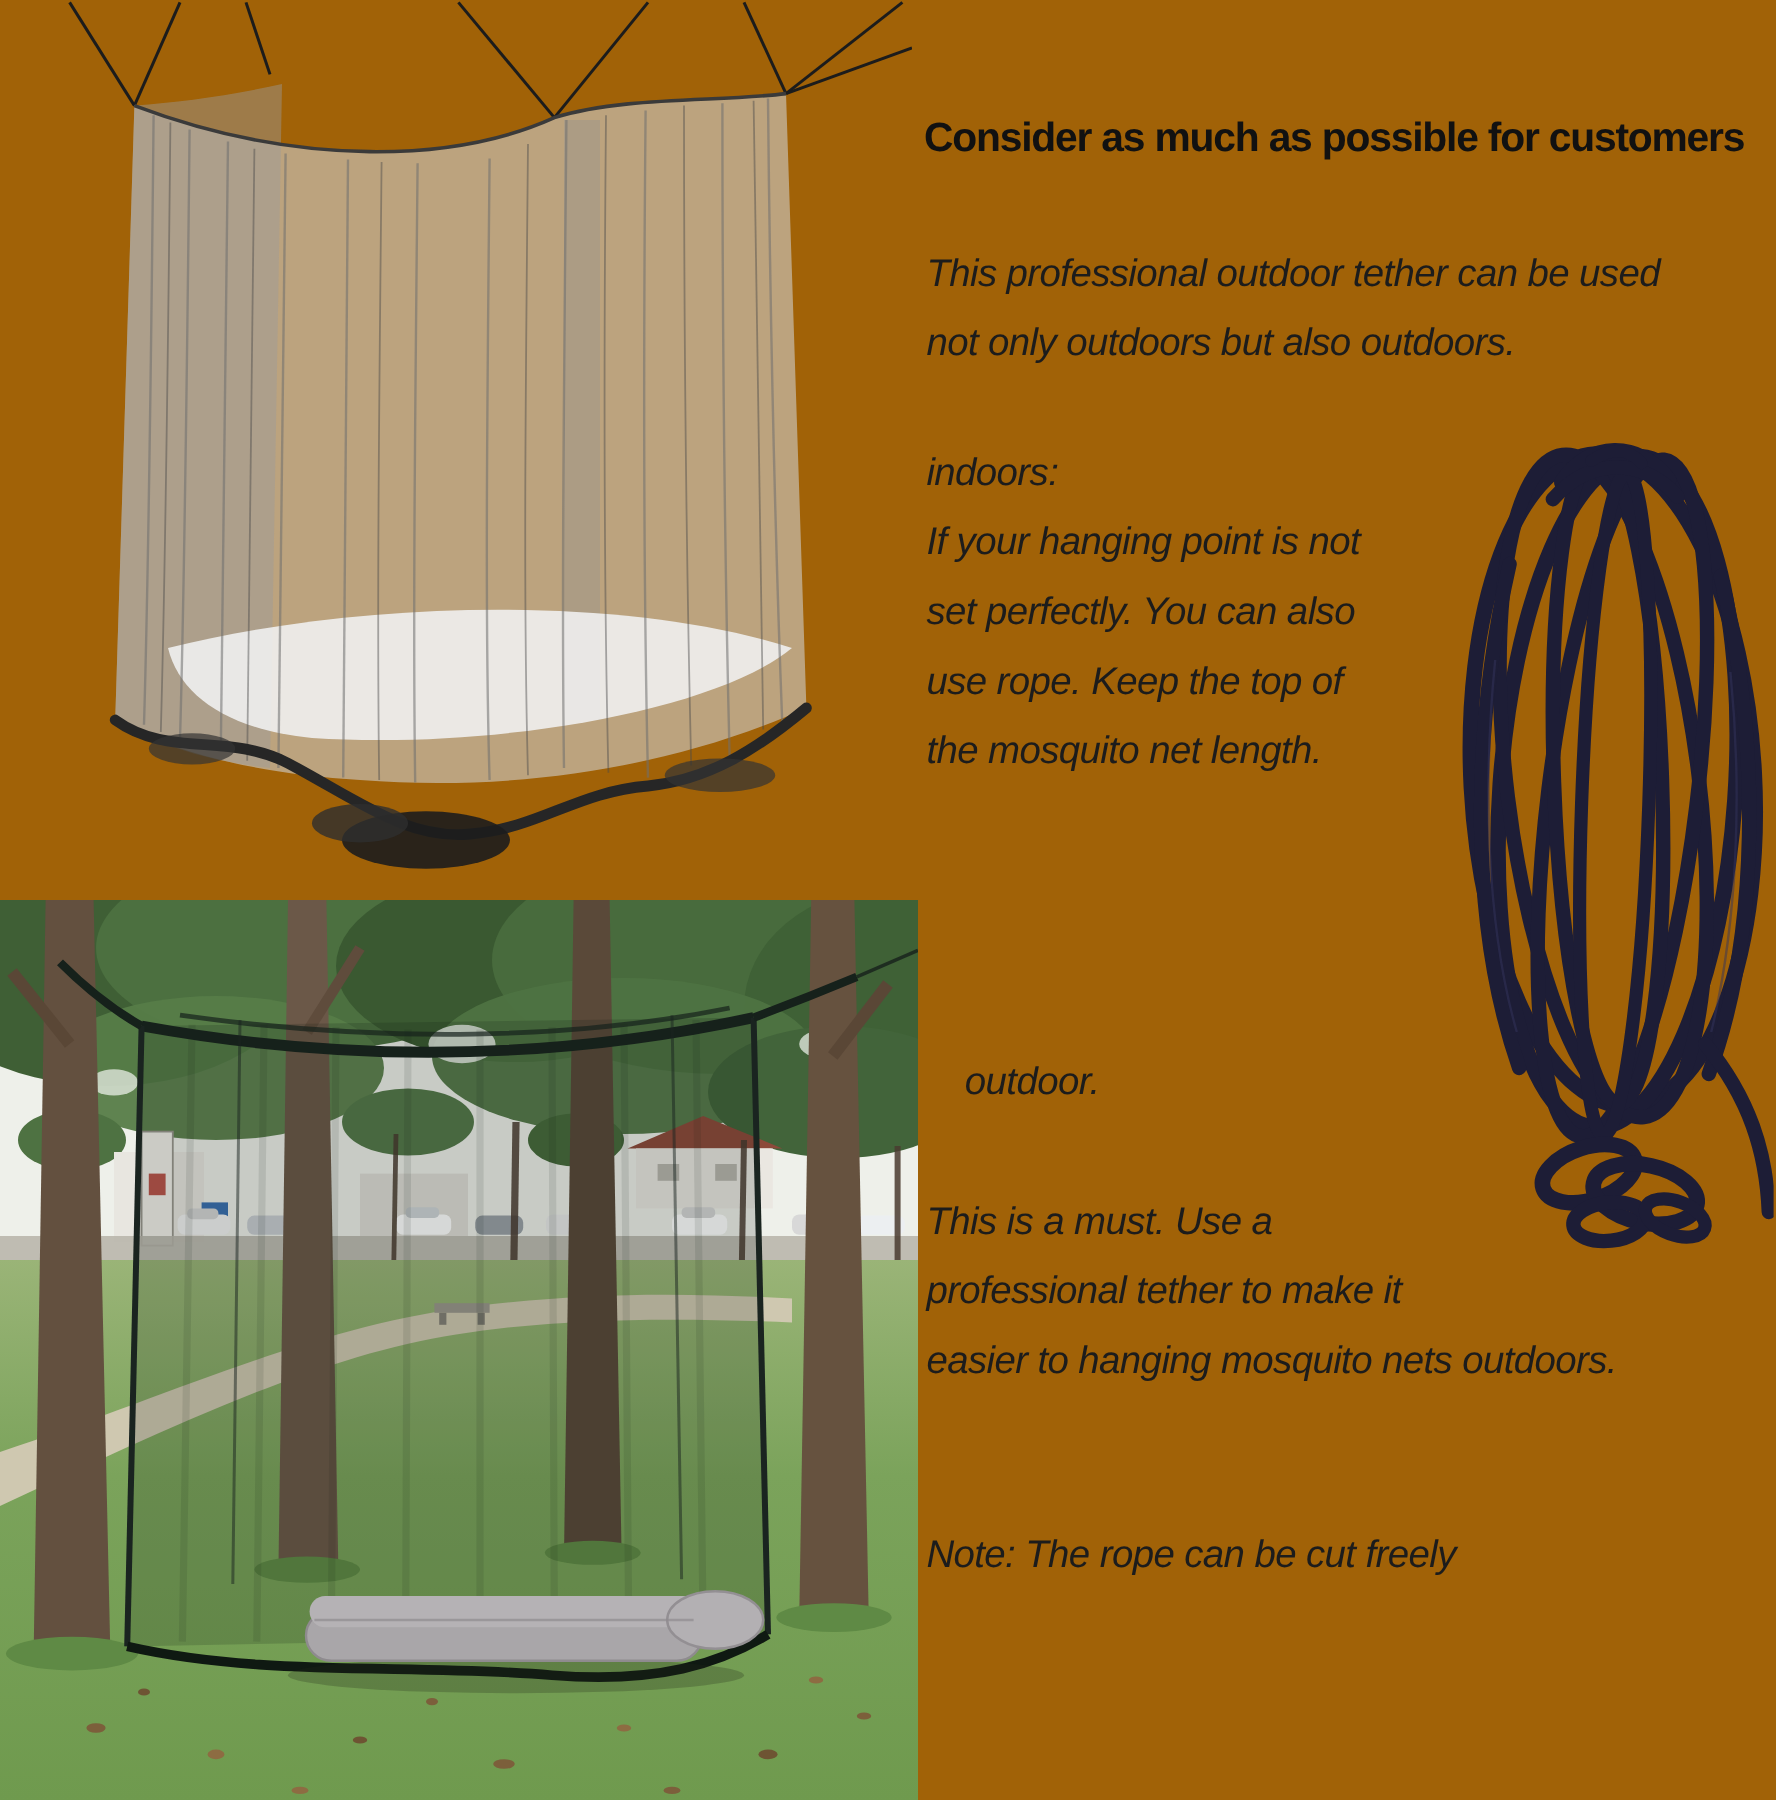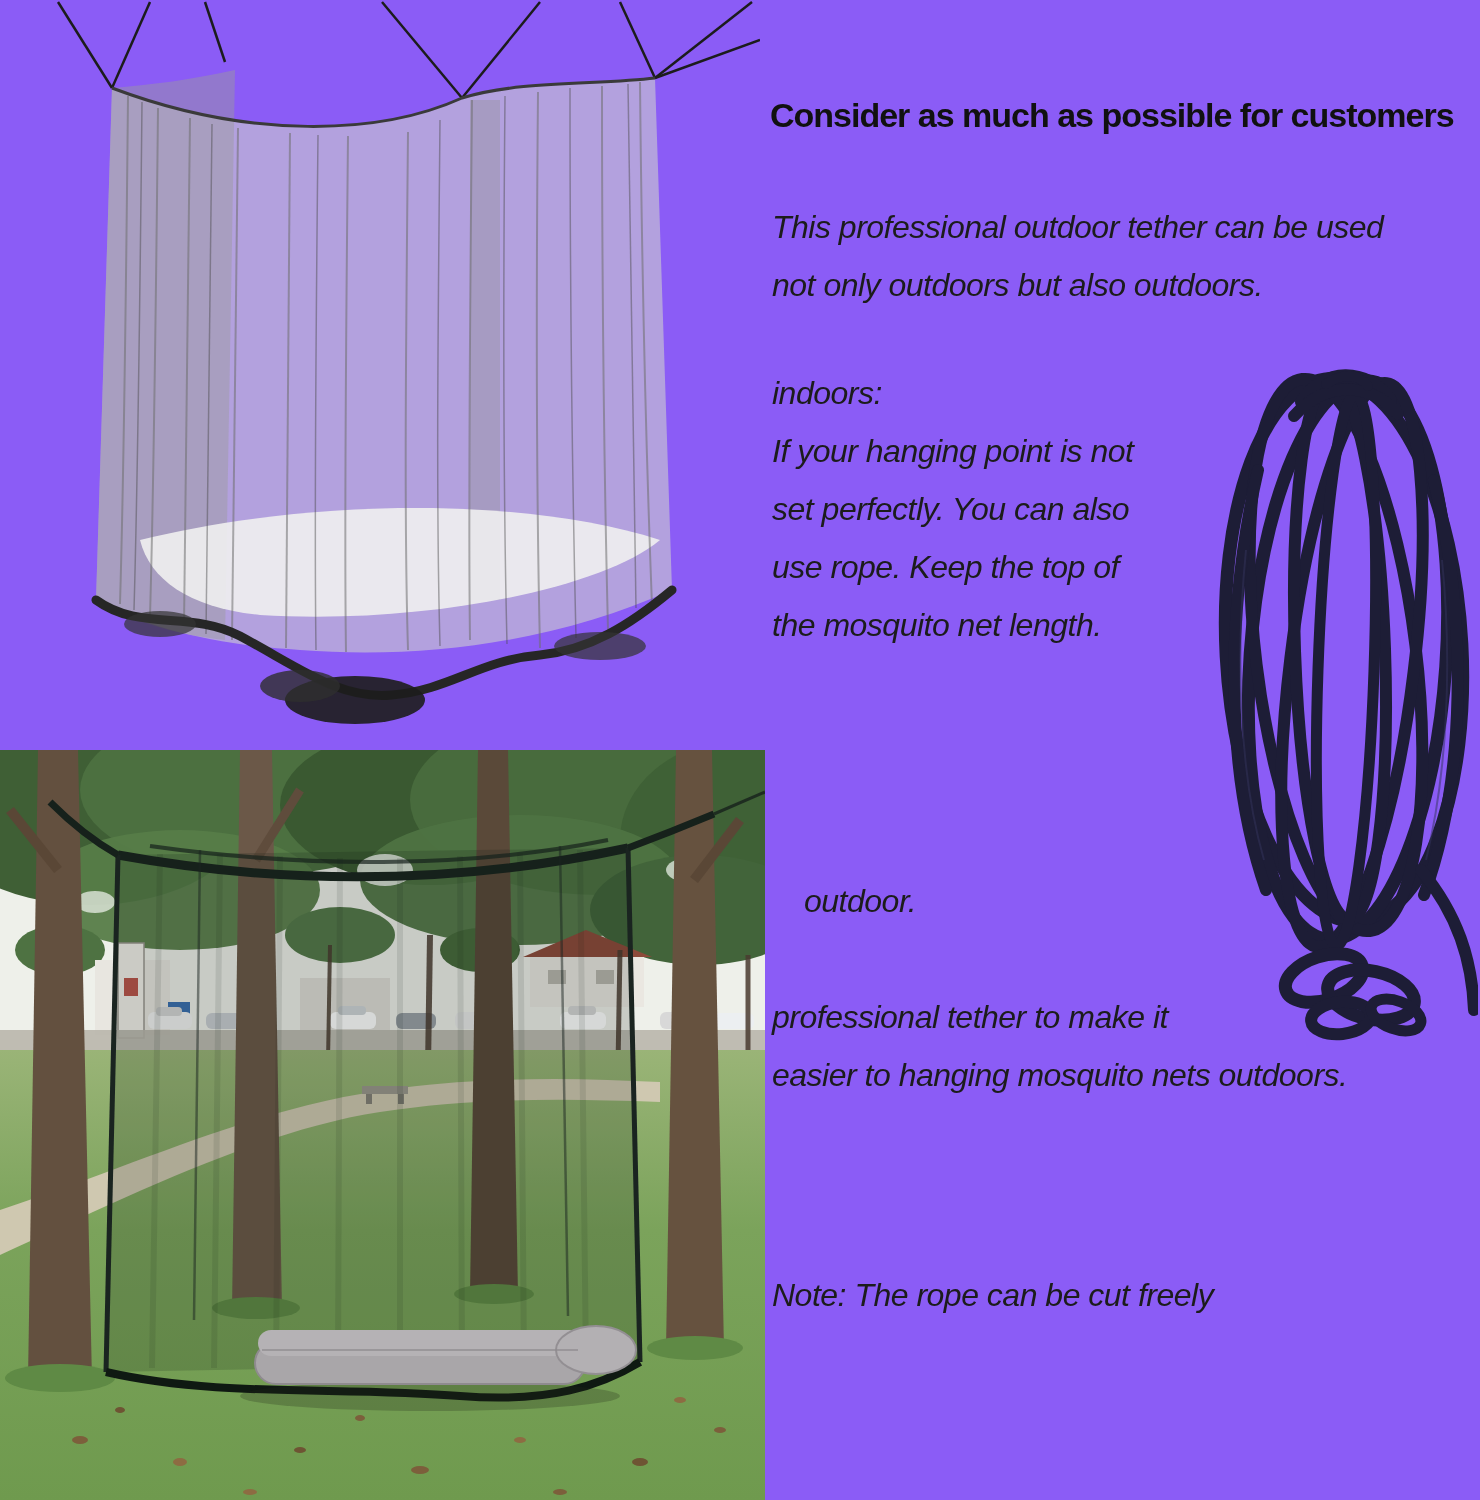--- a/index.html
+++ b/index.html
@@ -1,17 +1,17 @@
 <!DOCTYPE html>
 <html><head>
 <meta charset="utf-8">
 <style>
   html,body{margin:0;padding:0;background:#ffffff;}
   .canvas{
-    position:relative;width:1480px;height:1500px;background:#8b5cf6;overflow:hidden;
+    position:relative;width:1480px;height:1500px;background:#a16207;overflow:hidden;
     font-family:"Liberation Sans", sans-serif;color:#1b1b1b;
   }
   figure{margin:0;padding:0;position:absolute;}
   .photo-indoor{left:0;top:0;width:760px;height:738px;}
   .photo-outdoor{left:0;top:750px;width:765px;height:750px;}
   .photo-rope{left:1206px;top:350px;width:272px;height:700px;}
   .heading{
     position:absolute;left:770px;top:96px;margin:0;
     font-size:34px;font-weight:bold;letter-spacing:-1px;white-space:nowrap;color:#111;
   }
@@ -256,20 +256,21 @@
     <div class="line">set perfectly. You can also</div>
     <div class="line">use rope. Keep the top of</div>
     <div class="line">the mosquito net length.</div>
   </div>
 
   <div class="block outdoor-label">
     <div class="line">outdoor.</div>
   </div>
 
   <div class="block outdoor-para">
+    <div class="line">This is a must. Use a</div>
     <div class="line">professional tether to make it</div>
     <div class="line">easier to hanging mosquito nets outdoors.</div>
   </div>
 
   <div class="block note">
     <div class="line">Note: The rope can be cut freely</div>
   </div>
 
 </div>
 

